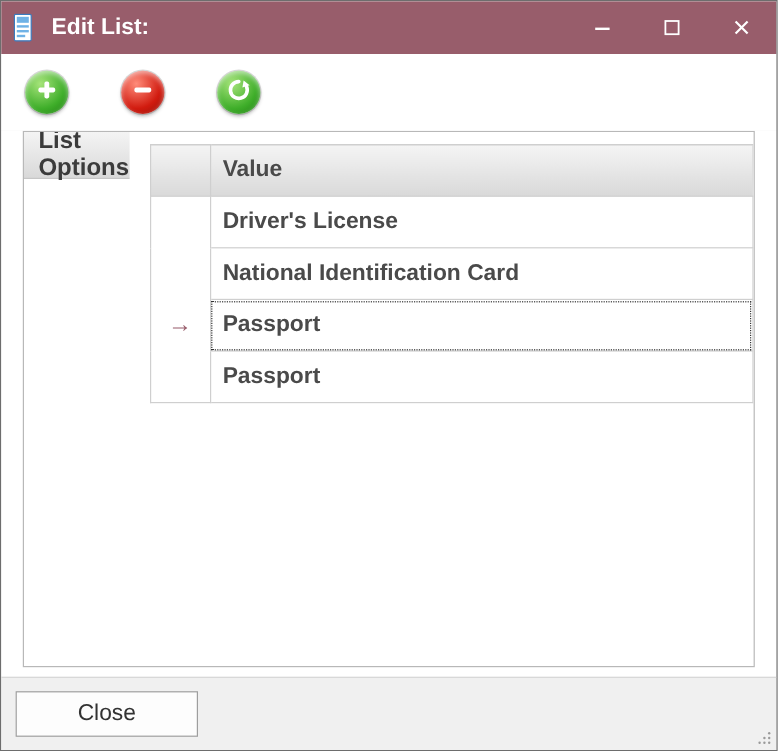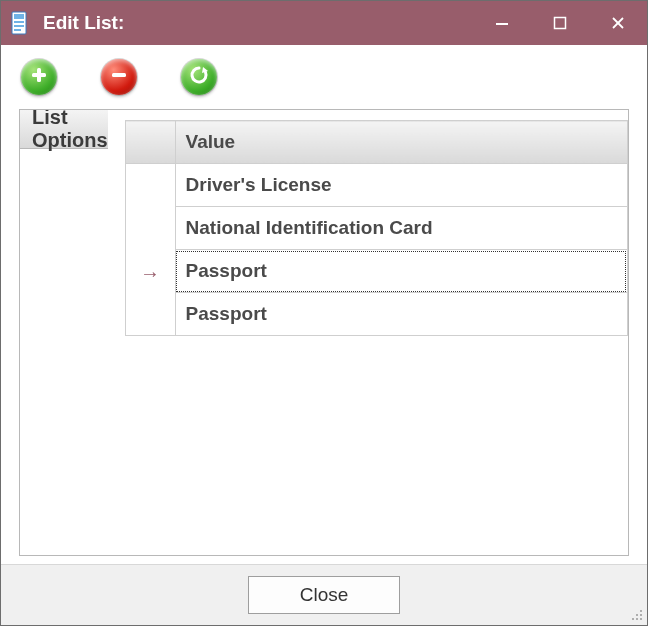--- a/index.html
+++ b/index.html
@@ -129,21 +129,21 @@
   table.grid tr:last-child td.indicator{border-bottom:1px solid var(--grid-border);}
   table.grid tr.selected td.value{
     outline:1px dotted #333;
     outline-offset:-2px;
     margin-left:24px;
   }
 
   
   .footer{
     height:60px;flex:0 0 auto;
-    display:flex;align-items:center;justify-content:center;
+    display:flex;align-items:center;justify-content:flex-start;
     padding:0 12px;
     background:var(--body-bg);
     border-top:1px solid #d8d8d8;
     position:relative;
   }
   .close-btn{
     width:150px;height:36px;
     border:1px solid var(--btn-border);
     background:#fdfdfd;
     font-size:19px;color:#333;

